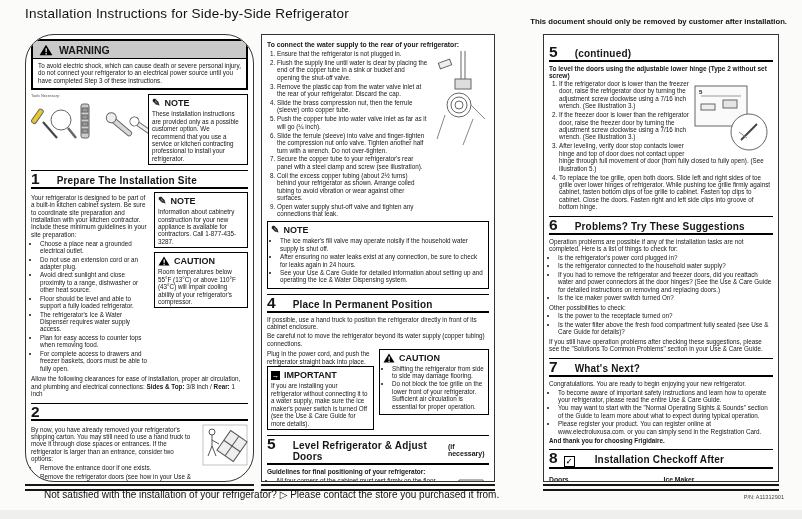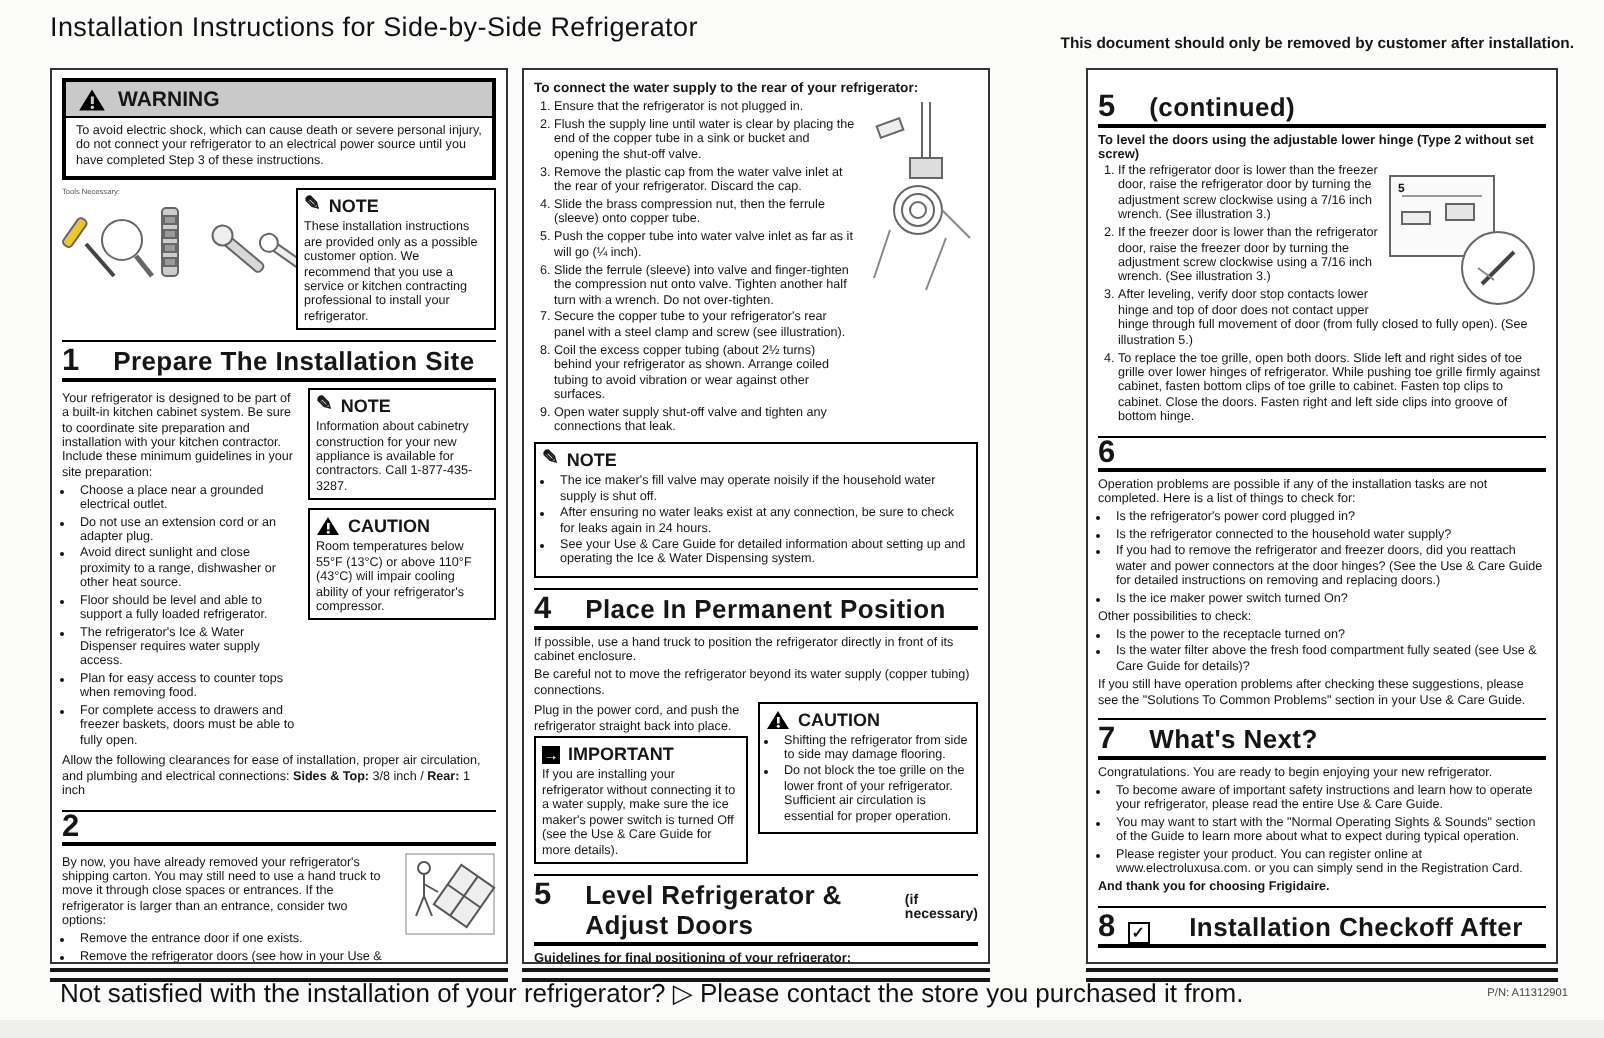--- a/index.html
+++ b/index.html
@@ -1,32 +1,32 @@
 <!DOCTYPE html>
 <html><head>
 <meta charset="utf-8">
 <style>
   html,body{margin:0;padding:0;}
   body{width:802px;height:519px;position:relative;background:#fbfbfa;font-family:"Liberation Sans",sans-serif;color:#161616;overflow:hidden;}
   .t{font-size:6.3px;line-height:1.18;}
   .title{position:absolute;left:25px;top:6px;font-size:13.5px;letter-spacing:.2px;font-weight:500;color:#111;}
   .notice{position:absolute;right:15px;top:17px;font-size:7.7px;font-weight:bold;text-align:center;}
   .col{position:absolute;top:34px;height:448px;border:1px solid #333;background:#fff;padding:4px 5px;box-sizing:border-box;overflow:hidden;}
-  #col1{left:25px;width:229px;}
+  #col1{left:25px;width:229px;border-radius:29px;}
   #col2{left:261px;width:234px;}
   #col3{left:543px;width:236px;}
   .cut{position:absolute;top:484px;height:3px;border-top:2px solid #161616;border-bottom:2.5px solid #161616;}
   #cut1{left:25px;width:229px;}#cut2{left:261px;width:234px;}#cut3{left:543px;width:236px;}
-  .footer{position:absolute;left:30px;top:489px;font-size:13px;color:#111;text-align:center;}
+  .footer{position:absolute;left:44px;top:489px;font-size:10px;color:#111;text-align:center;}
   .pn{position:absolute;right:18px;top:494px;font-size:5.6px;color:#444;}
   .bottom-edge{position:absolute;left:0;right:0;bottom:0;height:9px;background:#efefee;}
   .sec-head{display:flex;align-items:baseline;gap:3px;border-bottom:2.5px solid #000;margin:5px 0 3px;padding:2px 0 1px;}
   .sec-head.topline{border-top:1px solid #000;}
   .sec-num{font-weight:bold;font-size:15.5px;line-height:.8;}
-  .sec-title{font-weight:bold;font-size:13px;letter-spacing:.2px;padding-left:14px;}
+  .sec-title{font-weight:bold;font-size:10px;letter-spacing:.2px;padding-left:14px;}
   .sec-suffix{font-weight:bold;font-size:7px;}
   .box{border:1px solid #000;padding:2px 3px;background:#fff;}
   .box-head{display:flex;align-items:center;gap:4px;font-weight:bold;font-size:9px;margin:1px 0 2px;}
   .warn{border:2px solid #000;padding:0;}
   .warn-head{background:#c9c9c9;padding:3px 6px 2px;display:flex;align-items:center;gap:6px;font-weight:bold;font-size:10.5px;}
   .warn-body{padding:3px 5px 4px;border-top:1px solid #000;}
   .tri{flex:none;}
   .pencil{font-size:10px;line-height:1;flex:none;}
   .imp-ic{width:9px;height:9px;background:#000;color:#fff;font-size:7.5px;display:flex;align-items:center;justify-content:center;flex:none;font-weight:bold;}
   .row{display:flex;gap:5px;align-items:flex-start;}
@@ -291,20 +291,21 @@
     <ol class="n">
       <li>If the refrigerator door is lower than the freezer door, raise the refrigerator door by turning the adjustment screw clockwise using a 7/16 inch wrench. (See illustration 3.)</li>
       <li>If the freezer door is lower than the refrigerator door, raise the freezer door by turning the adjustment screw clockwise using a 7/16 inch wrench. (See illustration 3.)</li>
       <li>After leveling, verify door stop contacts lower hinge and top of door does not contact upper hinge through full movement of door (from fully closed to fully open). (See illustration 5.)</li>
       <li>To replace the toe grille, open both doors.  Slide left and right sides of toe grille over lower hinges of refrigerator. While pushing toe grille firmly against cabinet, fasten bottom clips of toe grille to cabinet. Fasten top clips to cabinet. Close the doors.  Fasten right and left side clips into groove of bottom hinge.</li>
     </ol>
   </div>
 
   <div class="sec-head topline" style="clear:both">
     <span class="sec-num">6</span>
+    <span class="sec-title">Problems? Try These Suggestions</span>
   </div>
   <div class="t p">Operation problems are possible if any of the installation tasks are not completed. Here is a list of things to check for:</div>
   <ul class="b t">
     <li>Is the refrigerator's power cord plugged in?</li>
     <li>Is the refrigerator connected to the household water supply?</li>
     <li>If you had to remove the refrigerator and freezer doors, did you reattach water and power connectors at the door hinges? (See the Use &amp; Care Guide for detailed instructions on removing and replacing doors.)</li>
     <li>Is the ice maker power switch turned On?</li>
   </ul>
   <div class="t p">Other possibilities to check:</div>
   <ul class="b t">

